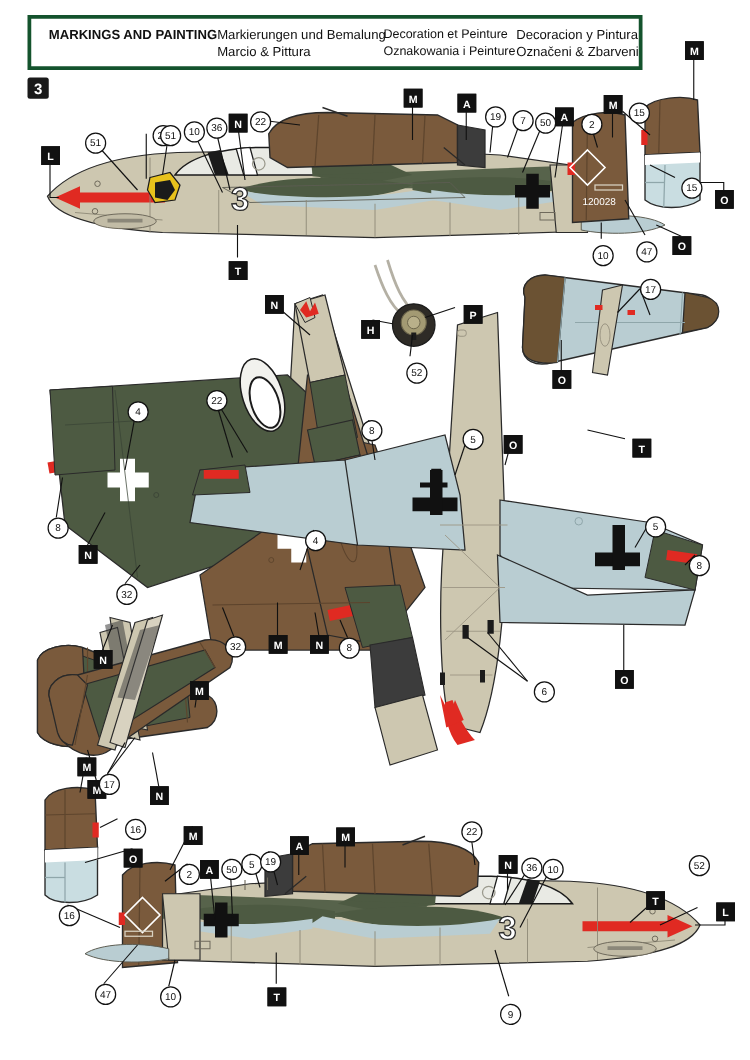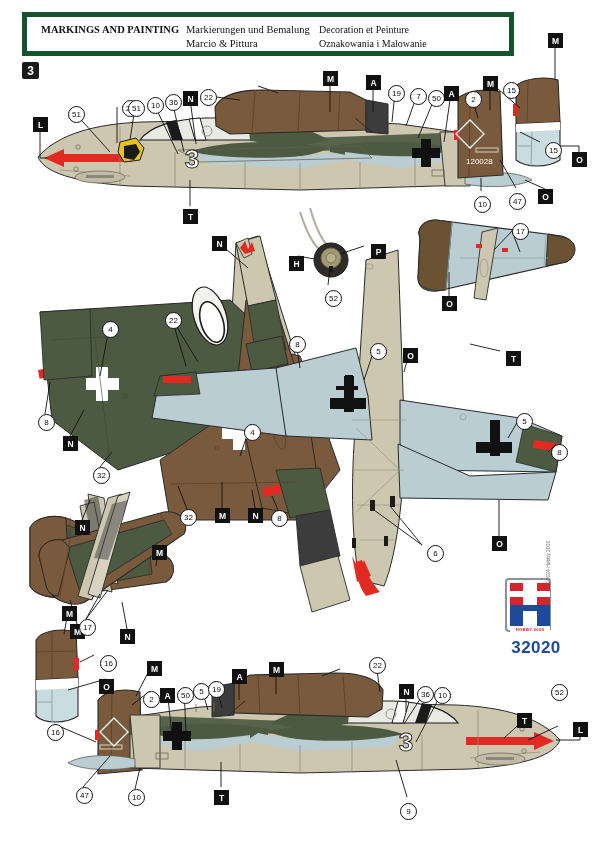--- a/index.html
+++ b/index.html
@@ -6,22 +6,22 @@
   body{
     width:600px;height:848px;background:#ffffff;
     font-family:"Liberation Sans",sans-serif;
     overflow:hidden;position:relative;
   }
   #sheet{position:relative;width:600px;height:848px;overflow:hidden;}
 
   
   .hdr-box{
     position:absolute;left:22px;top:12px;width:492px;height:44px;
-    border:5px solid #14532d;background:#fff;box-sizing:border-box;
-    display:flex;align-items:flex-start;padding:6px 0 0 14px;font-family:Liberation Serif, serif;
+    border:3px solid #14532d;background:#fff;box-sizing:border-box;
+    display:flex;align-items:flex-start;padding:6px 0 0 14px;
   }
   .hdr-col{line-height:1.35;}
   .hdr-col .l1,.hdr-col .l2{display:block;white-space:nowrap;}
   .hdr-col.c0{width:145px;font-weight:bold;font-size:10.5px;color:#111;}
   .hdr-col.c1{width:133px;font-size:10.5px;color:#111;}
   .hdr-col.c2{width:131px;font-size:10px;color:#111;}
   .hdr-col.c3{width:120px;font-size:10.5px;color:#111;}
 
   
   .cap-row{position:absolute;left:22px;top:62px;display:flex;align-items:center;}
@@ -71,21 +71,25 @@
     <div class="hdr-col c0">
       <span class="l1">MARKINGS AND PAINTING</span>
       <span class="l2"></span>
     </div>
     <div class="hdr-col c1">
       <span class="l1">Markierungen und Bemalung</span>
       <span class="l2">Marcio &amp; Pittura</span>
     </div>
     <div class="hdr-col c2">
       <span class="l1">Decoration et Peinture</span>
-      <span class="l2">Oznakowania i Malowanie</span>
+      <span class="l2">Oznakowania i Peinture</span>
+    </div>
+    <div class="hdr-col c3">
+      <span class="l1">Decoracion y Pintura</span>
+      <span class="l2">Označeni &amp; Zbarveni</span>
     </div>
   </div>
 
   <div class="cap-row">
     <div class="cap-num">3</div>
   </div>
 
   <svg class="art" viewBox="0 0 600 848">
     <defs>
       <clipPath id="clipTopFus">
@@ -571,27 +575,14 @@
       <div class="cal sqk" style="left: 399px; top: 684px;">N</div>
       <div class="cal circ" style="left: 417px; top: 686px;">36</div>
       <div class="cal circ" style="left: 434px; top: 687px;">10</div>
       <div class="cal sqk" style="left: 517px; top: 713px;">T</div>
       <div class="cal circ" style="left: 551px; top: 684px;">52</div>
       <div class="cal sqk" style="left: 573px; top: 722px;">L</div>
       <div class="cal sqk" style="left: 214px; top: 790px;">T</div>
       <div class="cal circ" style="left: 400px; top: 803px;">9</div>
     </div>
 
-  <div class="logo-wrap">
-    <div class="logo-box">
-      <div class="logo-red"></div>
-      <div class="logo-blue"></div>
-      <div class="logo-h-top"></div>
-      <div class="logo-h-bar-r"></div>
-      <div class="logo-h-bot"></div>
-      <div class="logo-h-bar-b"></div>
-      <div class="logo-word">HOBBY 2000</div>
-    </div>
-    <div class="logo-copy">©2024 Hobby 2000</div>
-    <div class="kitno">32020</div>
-  </div>
 
 </div>
 
 </body></html>

